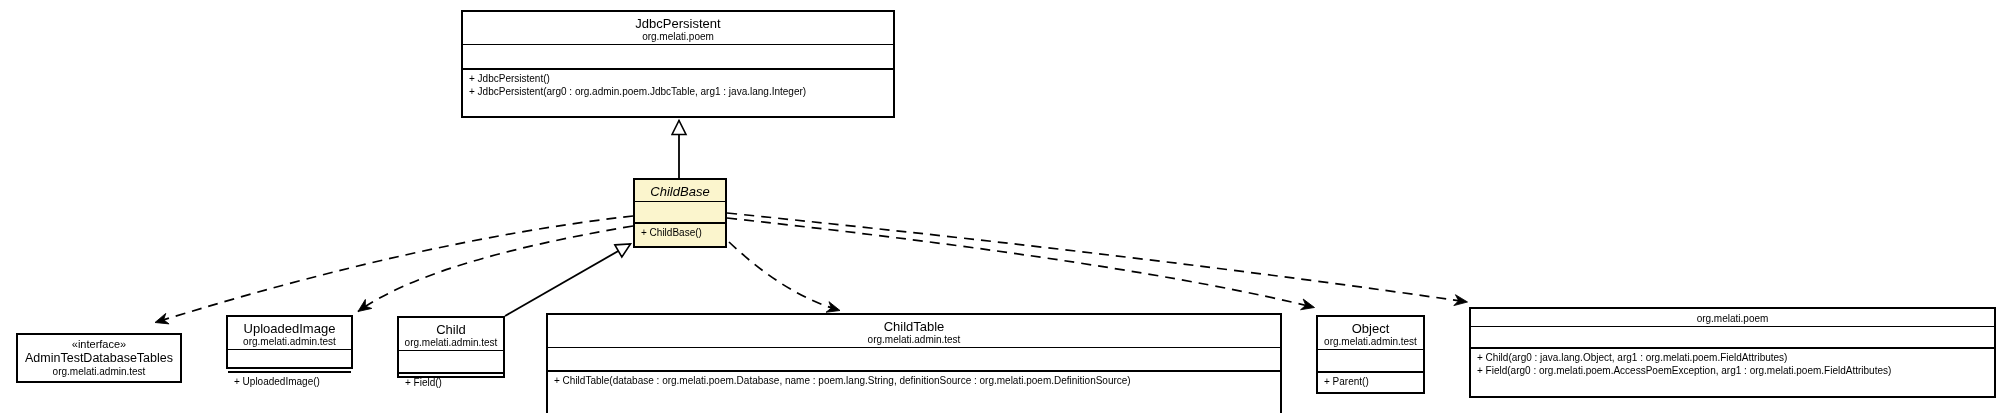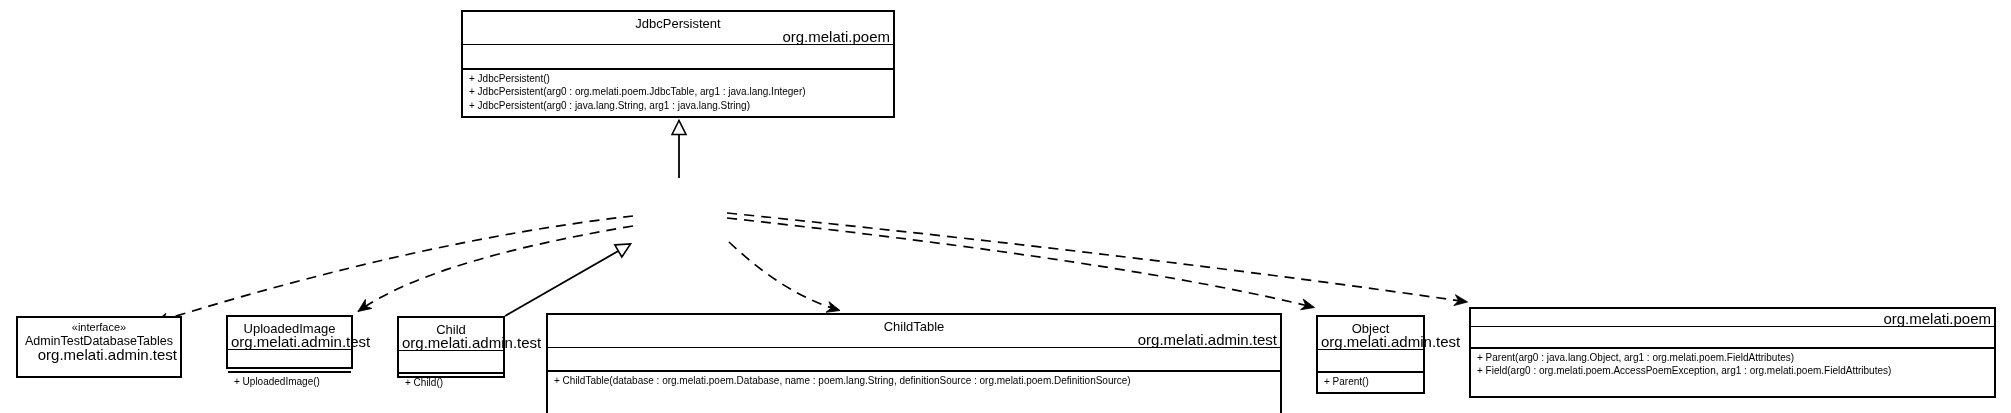--- a/index.html
+++ b/index.html
@@ -15,21 +15,21 @@
   .uml-class{
     position:absolute;
     background:#ffffff;
     border:2px solid #000;
     box-sizing:border-box;
     display:flex;
     flex-direction:column;
   }
   .uml-class .title{text-align:center;padding:4px 3px 2px;}
   .cname{font-size:13px;line-height:15px;white-space:nowrap;}
-  .pkg{font-size:15px;line-height:11px;white-space:nowrap;text-align:right;}
+  .pkg{font-size:10px;line-height:11px;white-space:nowrap;}
   .stereo{font-size:11px;line-height:13px;white-space:nowrap;}
   .attrs{border-top:1px solid #000;height:21px;flex:0 0 auto;}
   .methods{border-top:2px solid #000;flex:1 1 auto;padding:2px 6px;}
   .member{font-size:10px;line-height:13.4px;white-space:nowrap;}
   .abstract .cname{font-style:italic;}
   .abstract{background:#FBF5CD;}
   .iface .title{padding-top:5px;}
   .iface{justify-content:flex-start;}
 </style>
 </head>
@@ -58,27 +58,35 @@
   </svg>
 
   <div class="uml-class" style="left:461px;top:10px;width:434px;height:108px">
     <div class="title">
       <div class="cname">JdbcPersistent</div>
       <div class="pkg">org.melati.poem</div>
     </div>
     <div class="attrs" style="height:23px"></div>
     <div class="methods">
       <div class="member">+ JdbcPersistent()</div>
-      <div class="member">+ JdbcPersistent(arg0 : org.melati.poem.JdbcTable, arg1 : java.lang.Integer)</div>
-      <div class="member">+ JdbcPersistent(arg0 : java.lang.String, arg1 : java.lang.String)</div>
+      <div class="member">+ JdbcPersistent(arg0 : org.admin.poem.JdbcTable, arg1 : java.lang.Integer)</div>
     </div>
   </div>
 
+  <div class="uml-class abstract" style="left:633px;top:178px;width:94px;height:70px">
+    <div class="title">
+      <div class="cname">ChildBase</div>
+    </div>
+    <div class="attrs" style="height:20px"></div>
+    <div class="methods">
+      <div class="member">+ ChildBase()</div>
+    </div>
+  </div>
 
-  <div class="uml-class iface" style="left:16px;top:316px;width:166px;height:62px">
+  <div class="uml-class iface" style="left:16px;top:333px;width:166px;height:50px">
     <div class="title" style="padding-top:3px">
       <div class="stereo">«interface»</div>
       <div class="cname" style="font-size:12.5px">AdminTestDatabaseTables</div>
       <div class="pkg">org.melati.admin.test</div>
     </div>
   </div>
 
   <div class="uml-class" style="left:226px;top:315px;width:127px;height:54px">
     <div class="title">
       <div class="cname">UploadedImage</div>
@@ -90,21 +98,21 @@
     </div>
   </div>
 
   <div class="uml-class" style="left:397px;top:316px;width:108px;height:62px">
     <div class="title">
       <div class="cname">Child</div>
       <div class="pkg">org.melati.admin.test</div>
     </div>
     <div class="attrs"></div>
     <div class="methods">
-      <div class="member">+ Child()</div>
+      <div class="member">+ Field()</div>
     </div>
   </div>
 
   <div class="uml-class" style="left:546px;top:313px;width:736px;height:107px">
     <div class="title">
       <div class="cname">ChildTable</div>
       <div class="pkg">org.melati.admin.test</div>
     </div>
     <div class="attrs" style="height:22px"></div>
     <div class="methods">
@@ -122,18 +130,18 @@
       <div class="member">+ Parent()</div>
     </div>
   </div>
 
   <div class="uml-class" style="left:1469px;top:307px;width:527px;height:91px">
     <div class="title">
       <div class="pkg">org.melati.poem</div>
     </div>
     <div class="attrs" style="height:20px"></div>
     <div class="methods">
-      <div class="member">+ Parent(arg0 : java.lang.Object, arg1 : org.melati.poem.FieldAttributes)</div>
+      <div class="member">+ Child(arg0 : java.lang.Object, arg1 : org.melati.poem.FieldAttributes)</div>
       <div class="member">+ Field(arg0 : org.melati.poem.AccessPoemException, arg1 : org.melati.poem.FieldAttributes)</div>
     </div>
   </div>
 
 </div>
 
 </body></html>

